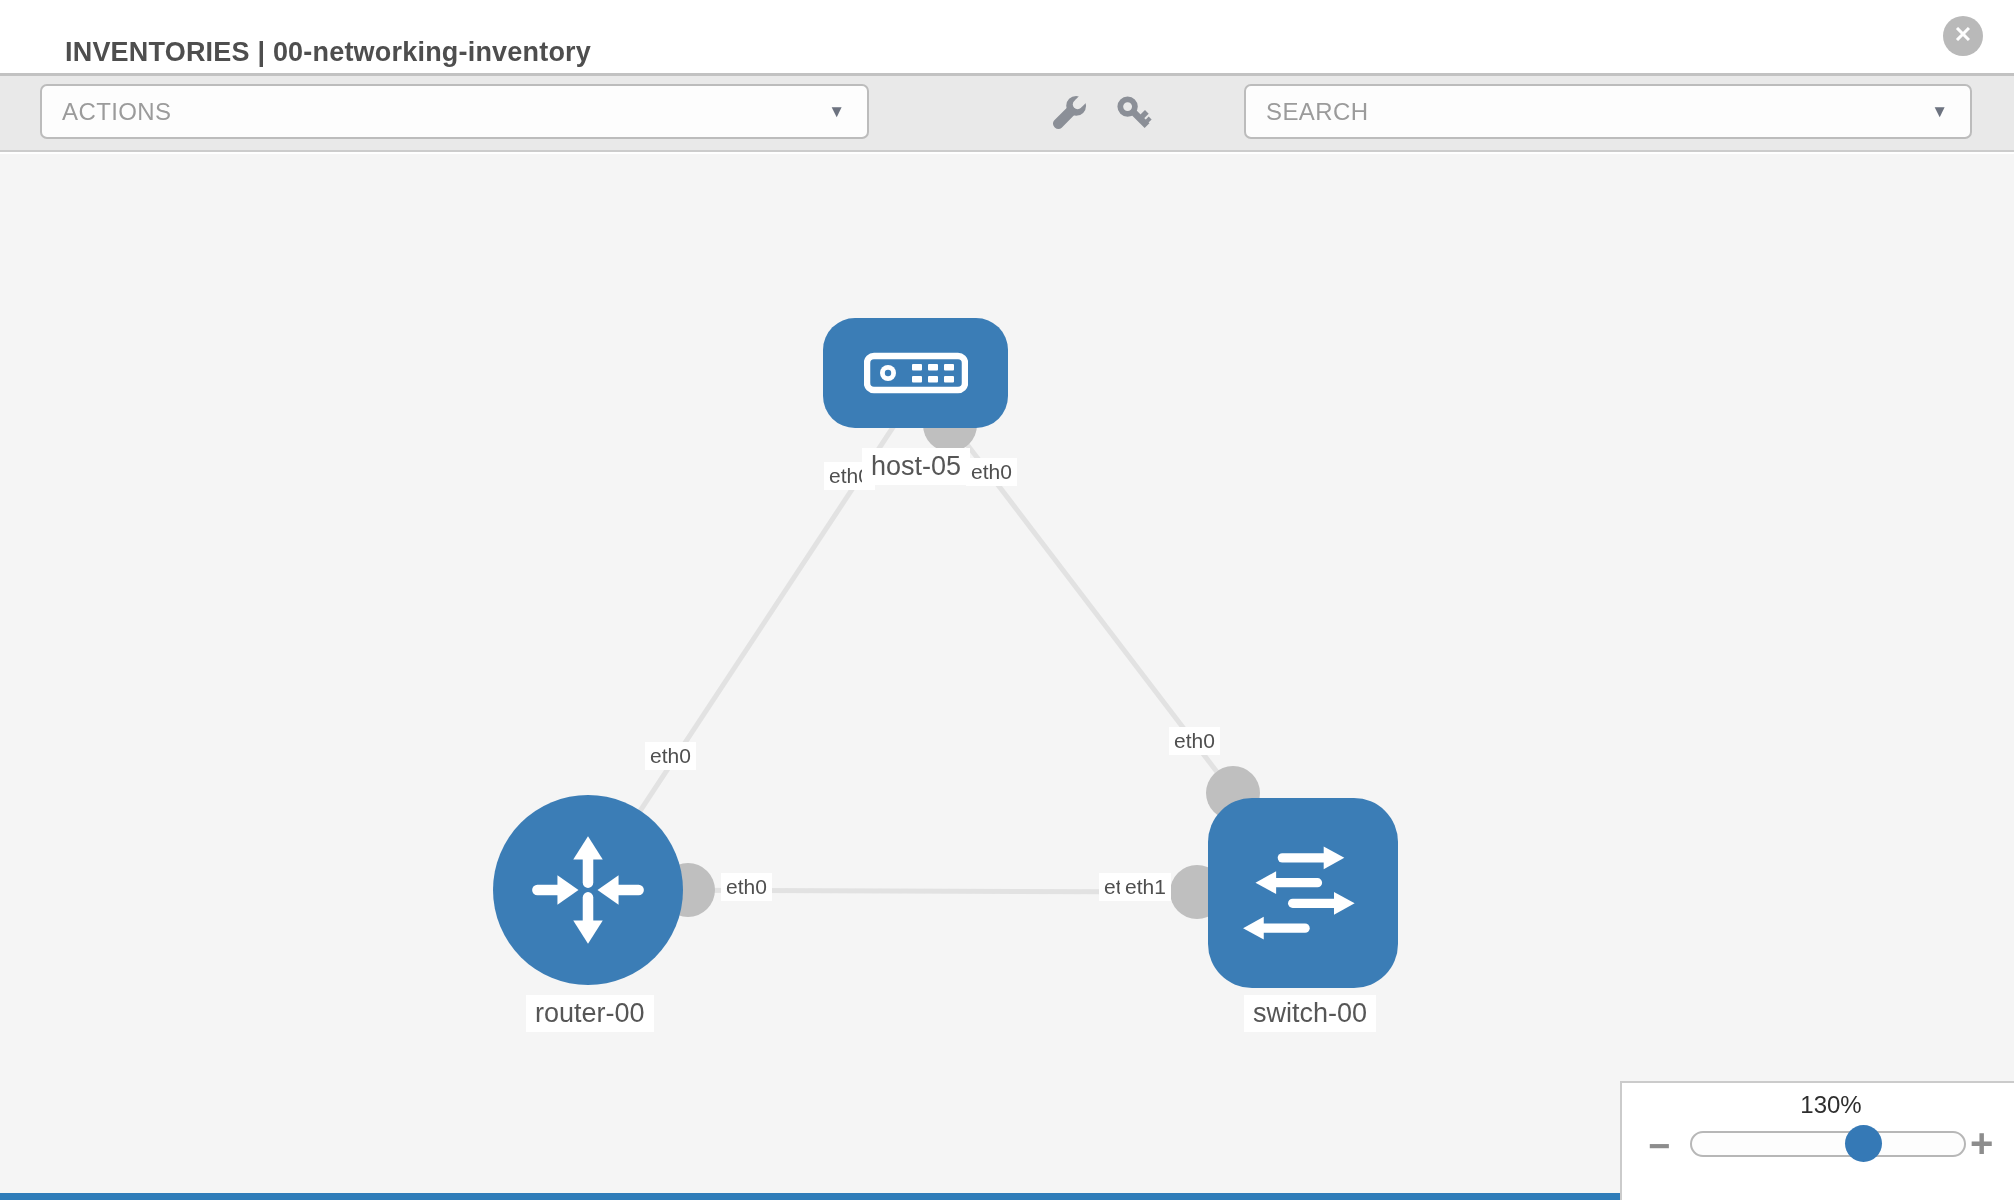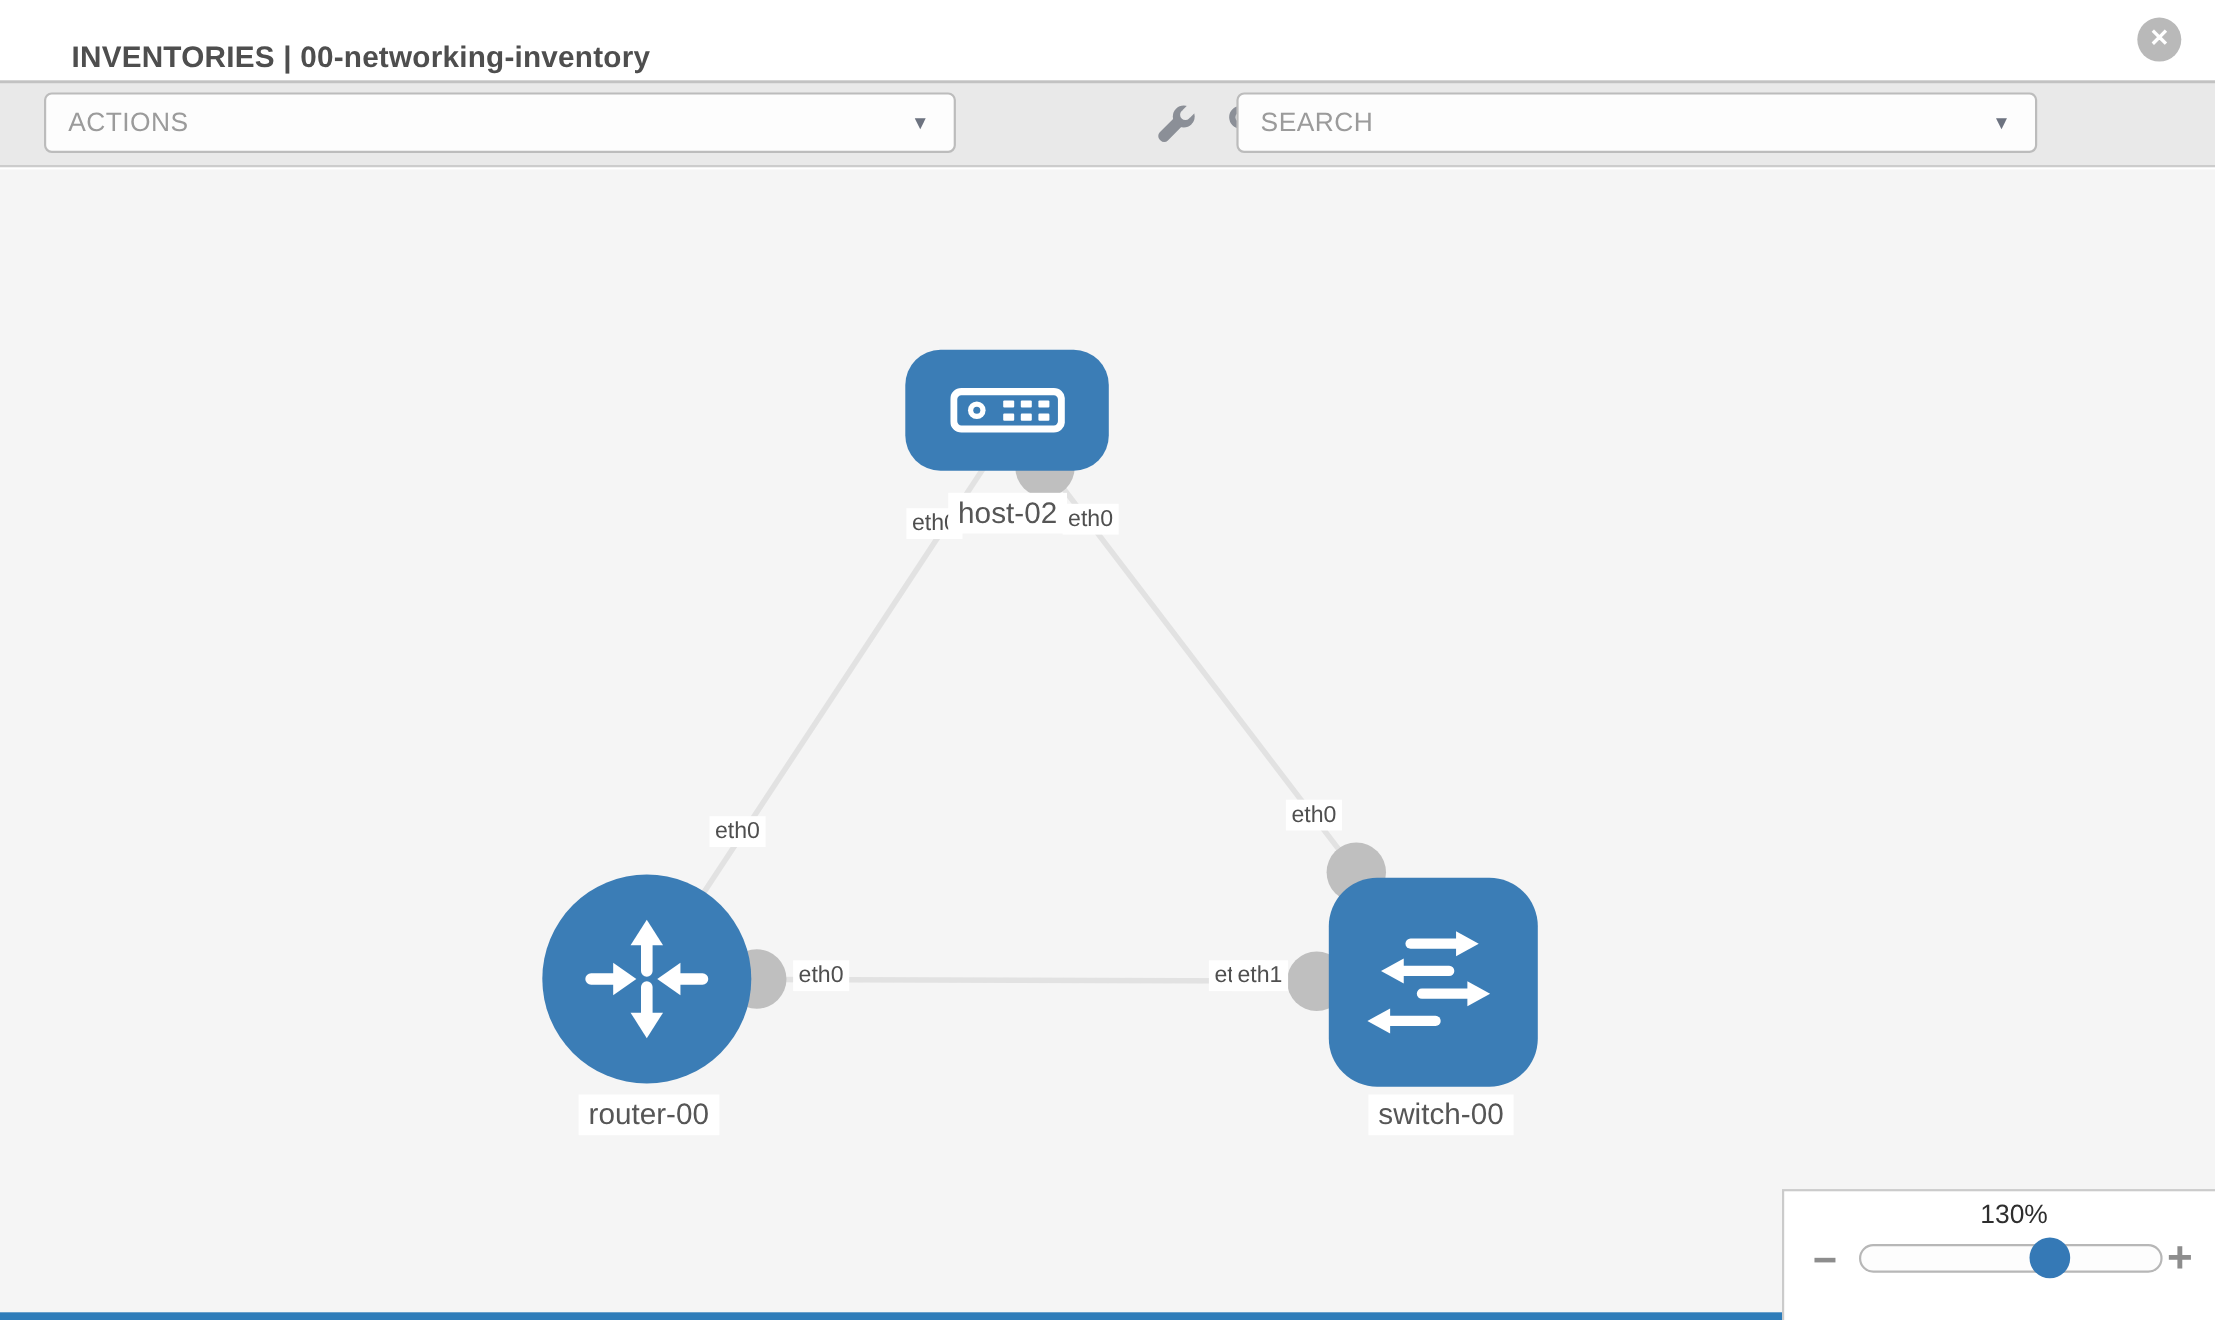--- a/index.html
+++ b/index.html
@@ -31,21 +31,21 @@
   
   .toolbar{
     position:absolute;left:0;top:76px;width:2014px;height:74px;
     background:#e9e9e9;border-bottom:2px solid #cccccc;
   }
   .select{
     position:absolute;top:8px;height:55px;background:#fdfdfd;
     border:2px solid #bcbcbc;border-radius:7px;box-sizing:border-box;cursor:pointer;
   }
   .select.actions{left:40px;width:829px;}
-  .select.search{left:1124px;width:728px;}
+  .select.search{left:1244px;width:728px;}
   .select-label{
     position:absolute;left:20px;top:0;height:51px;line-height:51px;
     font-size:24px;color:#9b9b9b;letter-spacing:.4px;
   }
   .caret{
     position:absolute;right:22px;top:0;height:51px;line-height:51px;
     font-size:17px;color:#6d7380;
   }
   .tool-btn{
     position:absolute;top:15px;width:46px;height:46px;border:none;background:transparent;
@@ -198,21 +198,21 @@
           <line x1="74" y1="38" x2="32" y2="38"></line>
           <polygon points="14,38 34,27 34,49" stroke="none"></polygon>
           <line x1="50" y1="58" x2="92" y2="58"></line>
           <polygon points="110,58 90,47 90,69" stroke="none"></polygon>
           <line x1="62" y1="82" x2="20" y2="82"></line>
           <polygon points="2,82 22,71 22,93" stroke="none"></polygon>
         </g>
       </svg>
     </div>
 
-    <div class="node-label" style="left:862px;top:294px">host-02</div>
+    <div class="node-label" style="left:862px;top:294px">host-05</div>
     <div class="node-label" style="left:526px;top:841px">router-00</div>
     <div class="node-label" style="left:1244px;top:841px">switch-00</div>
 
     <div class="if-label" style="left:824px;top:308px">eth0</div>
     <div class="if-label" style="left:966px;top:304px">eth0</div>
     <div class="if-label" style="left:645px;top:588px">eth0</div>
     <div class="if-label" style="left:1169px;top:573px">eth0</div>
     <div class="if-label" style="left:721px;top:719px">eth0</div>
     <div class="if-label" style="left:1099px;top:719px">eth0</div>
     <div class="if-label over" style="left:1120px;top:719px">eth1</div>

